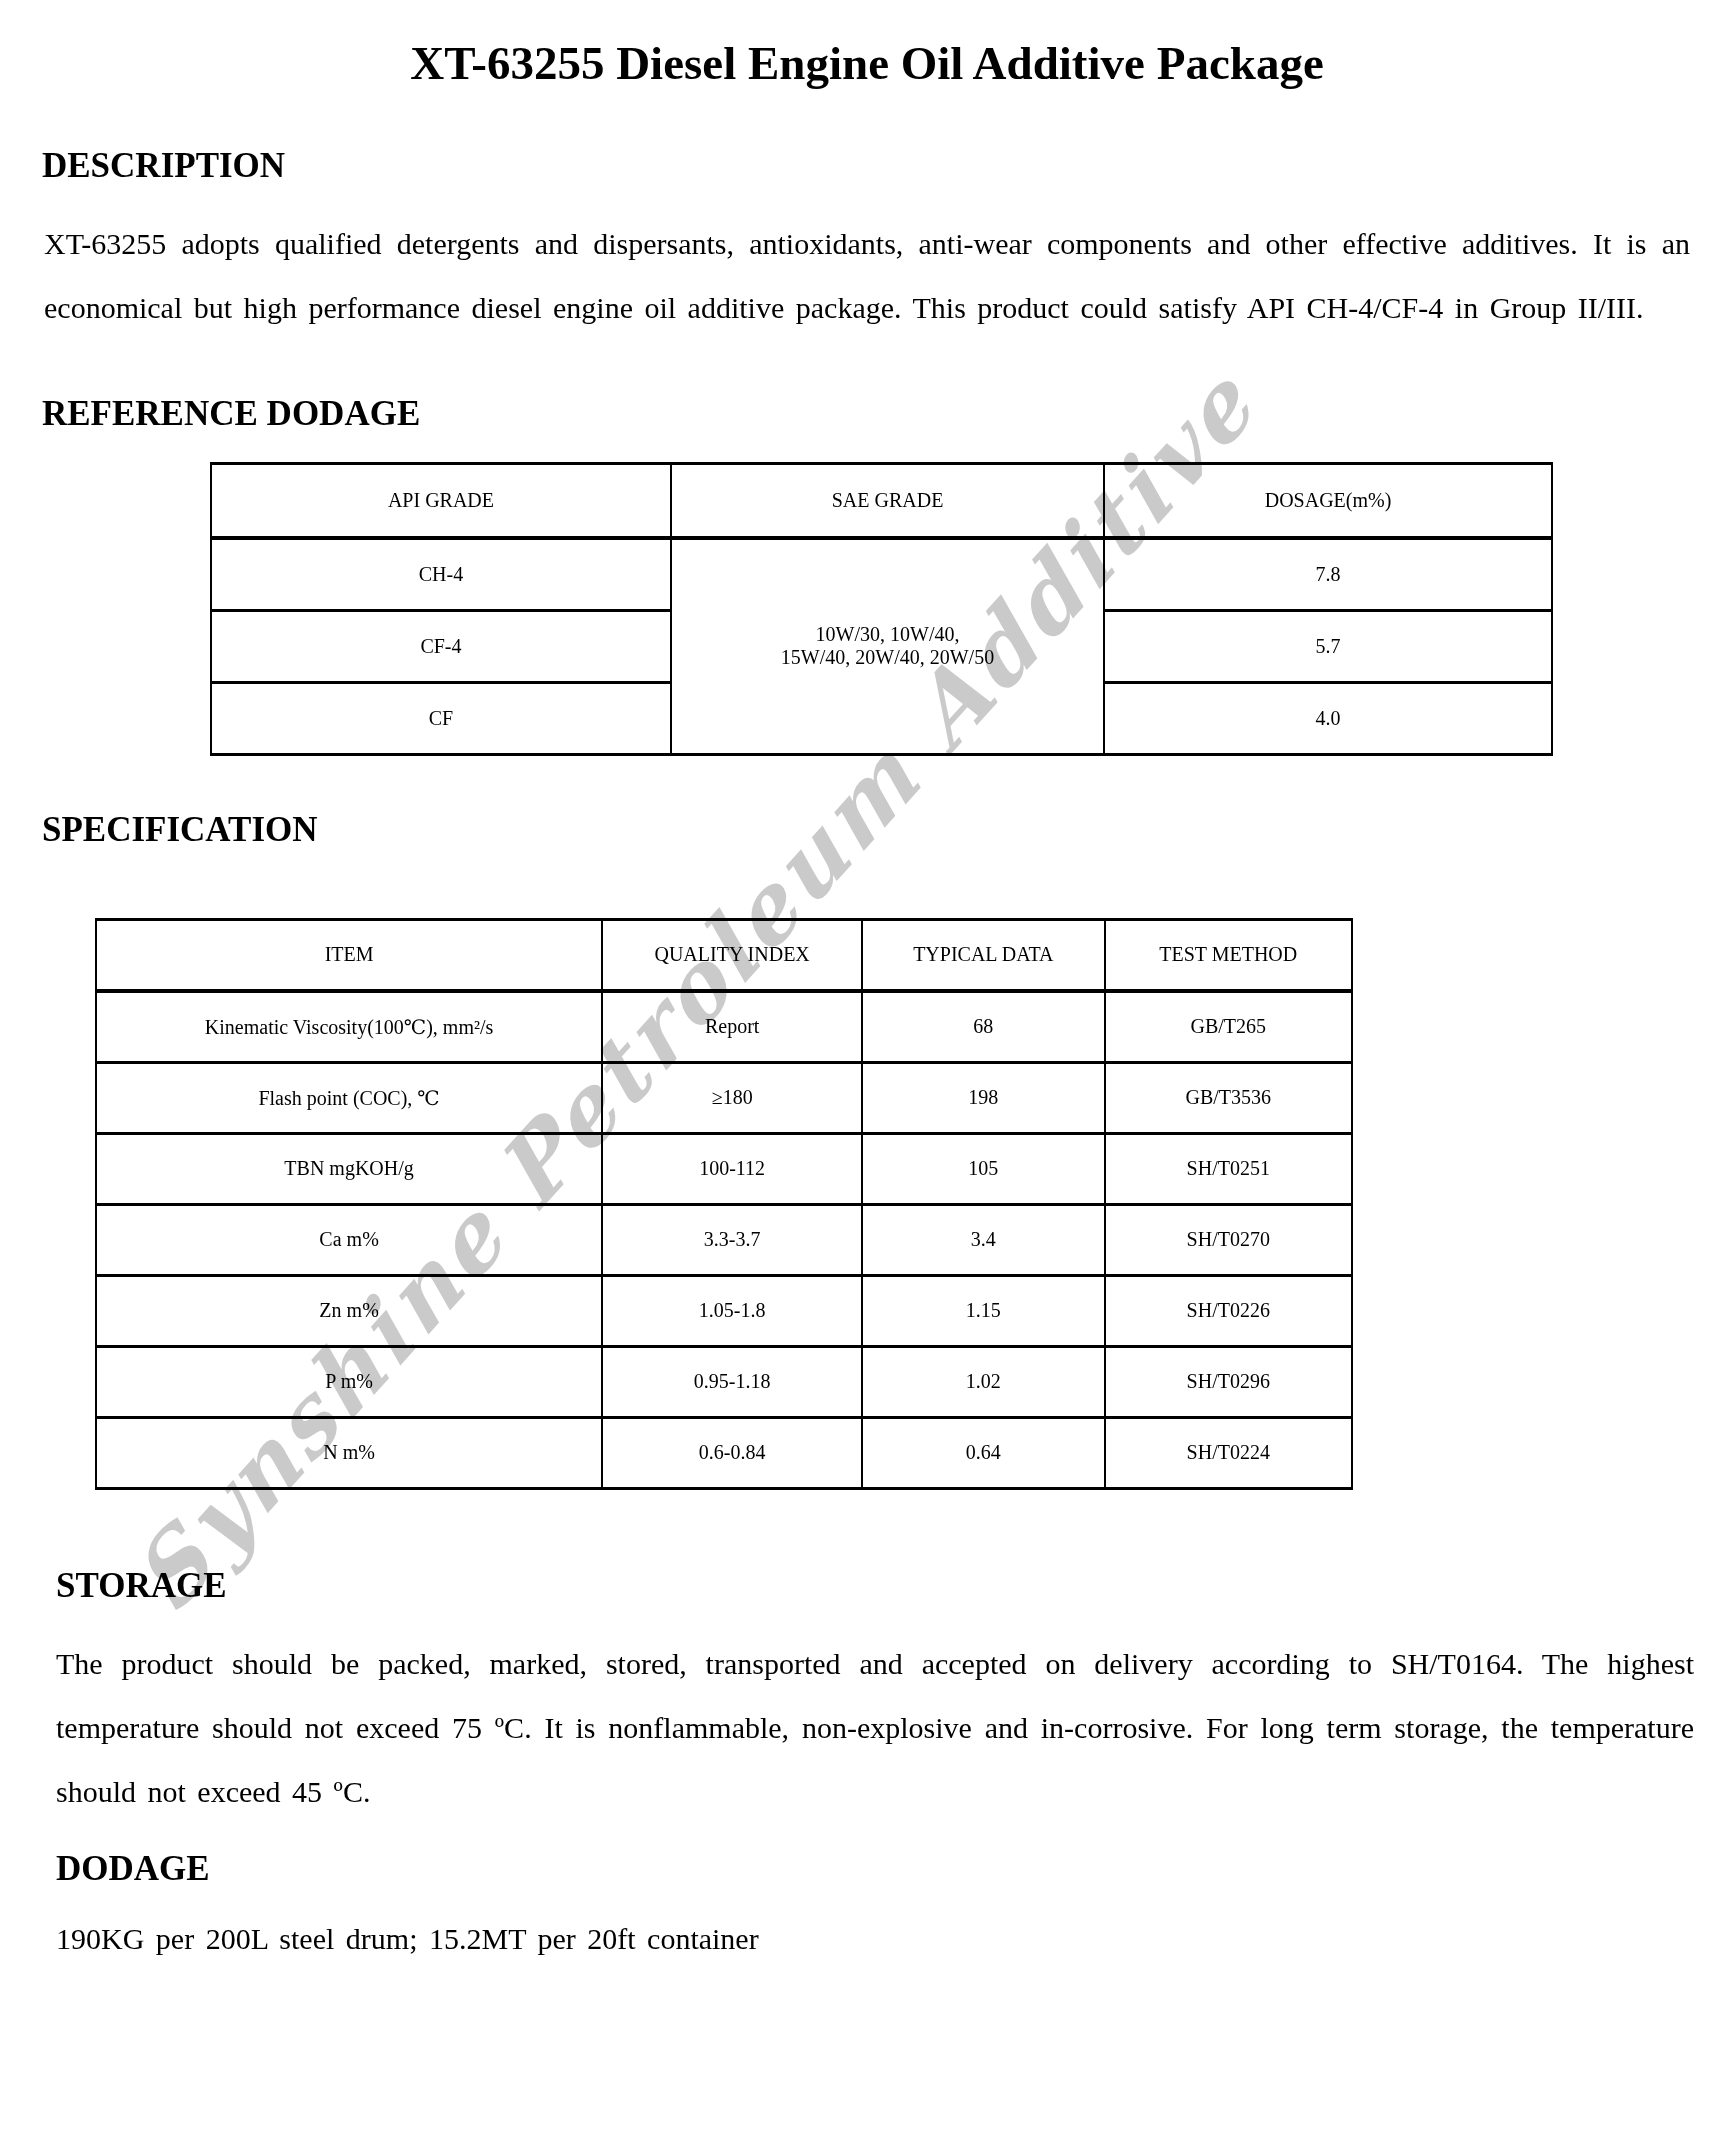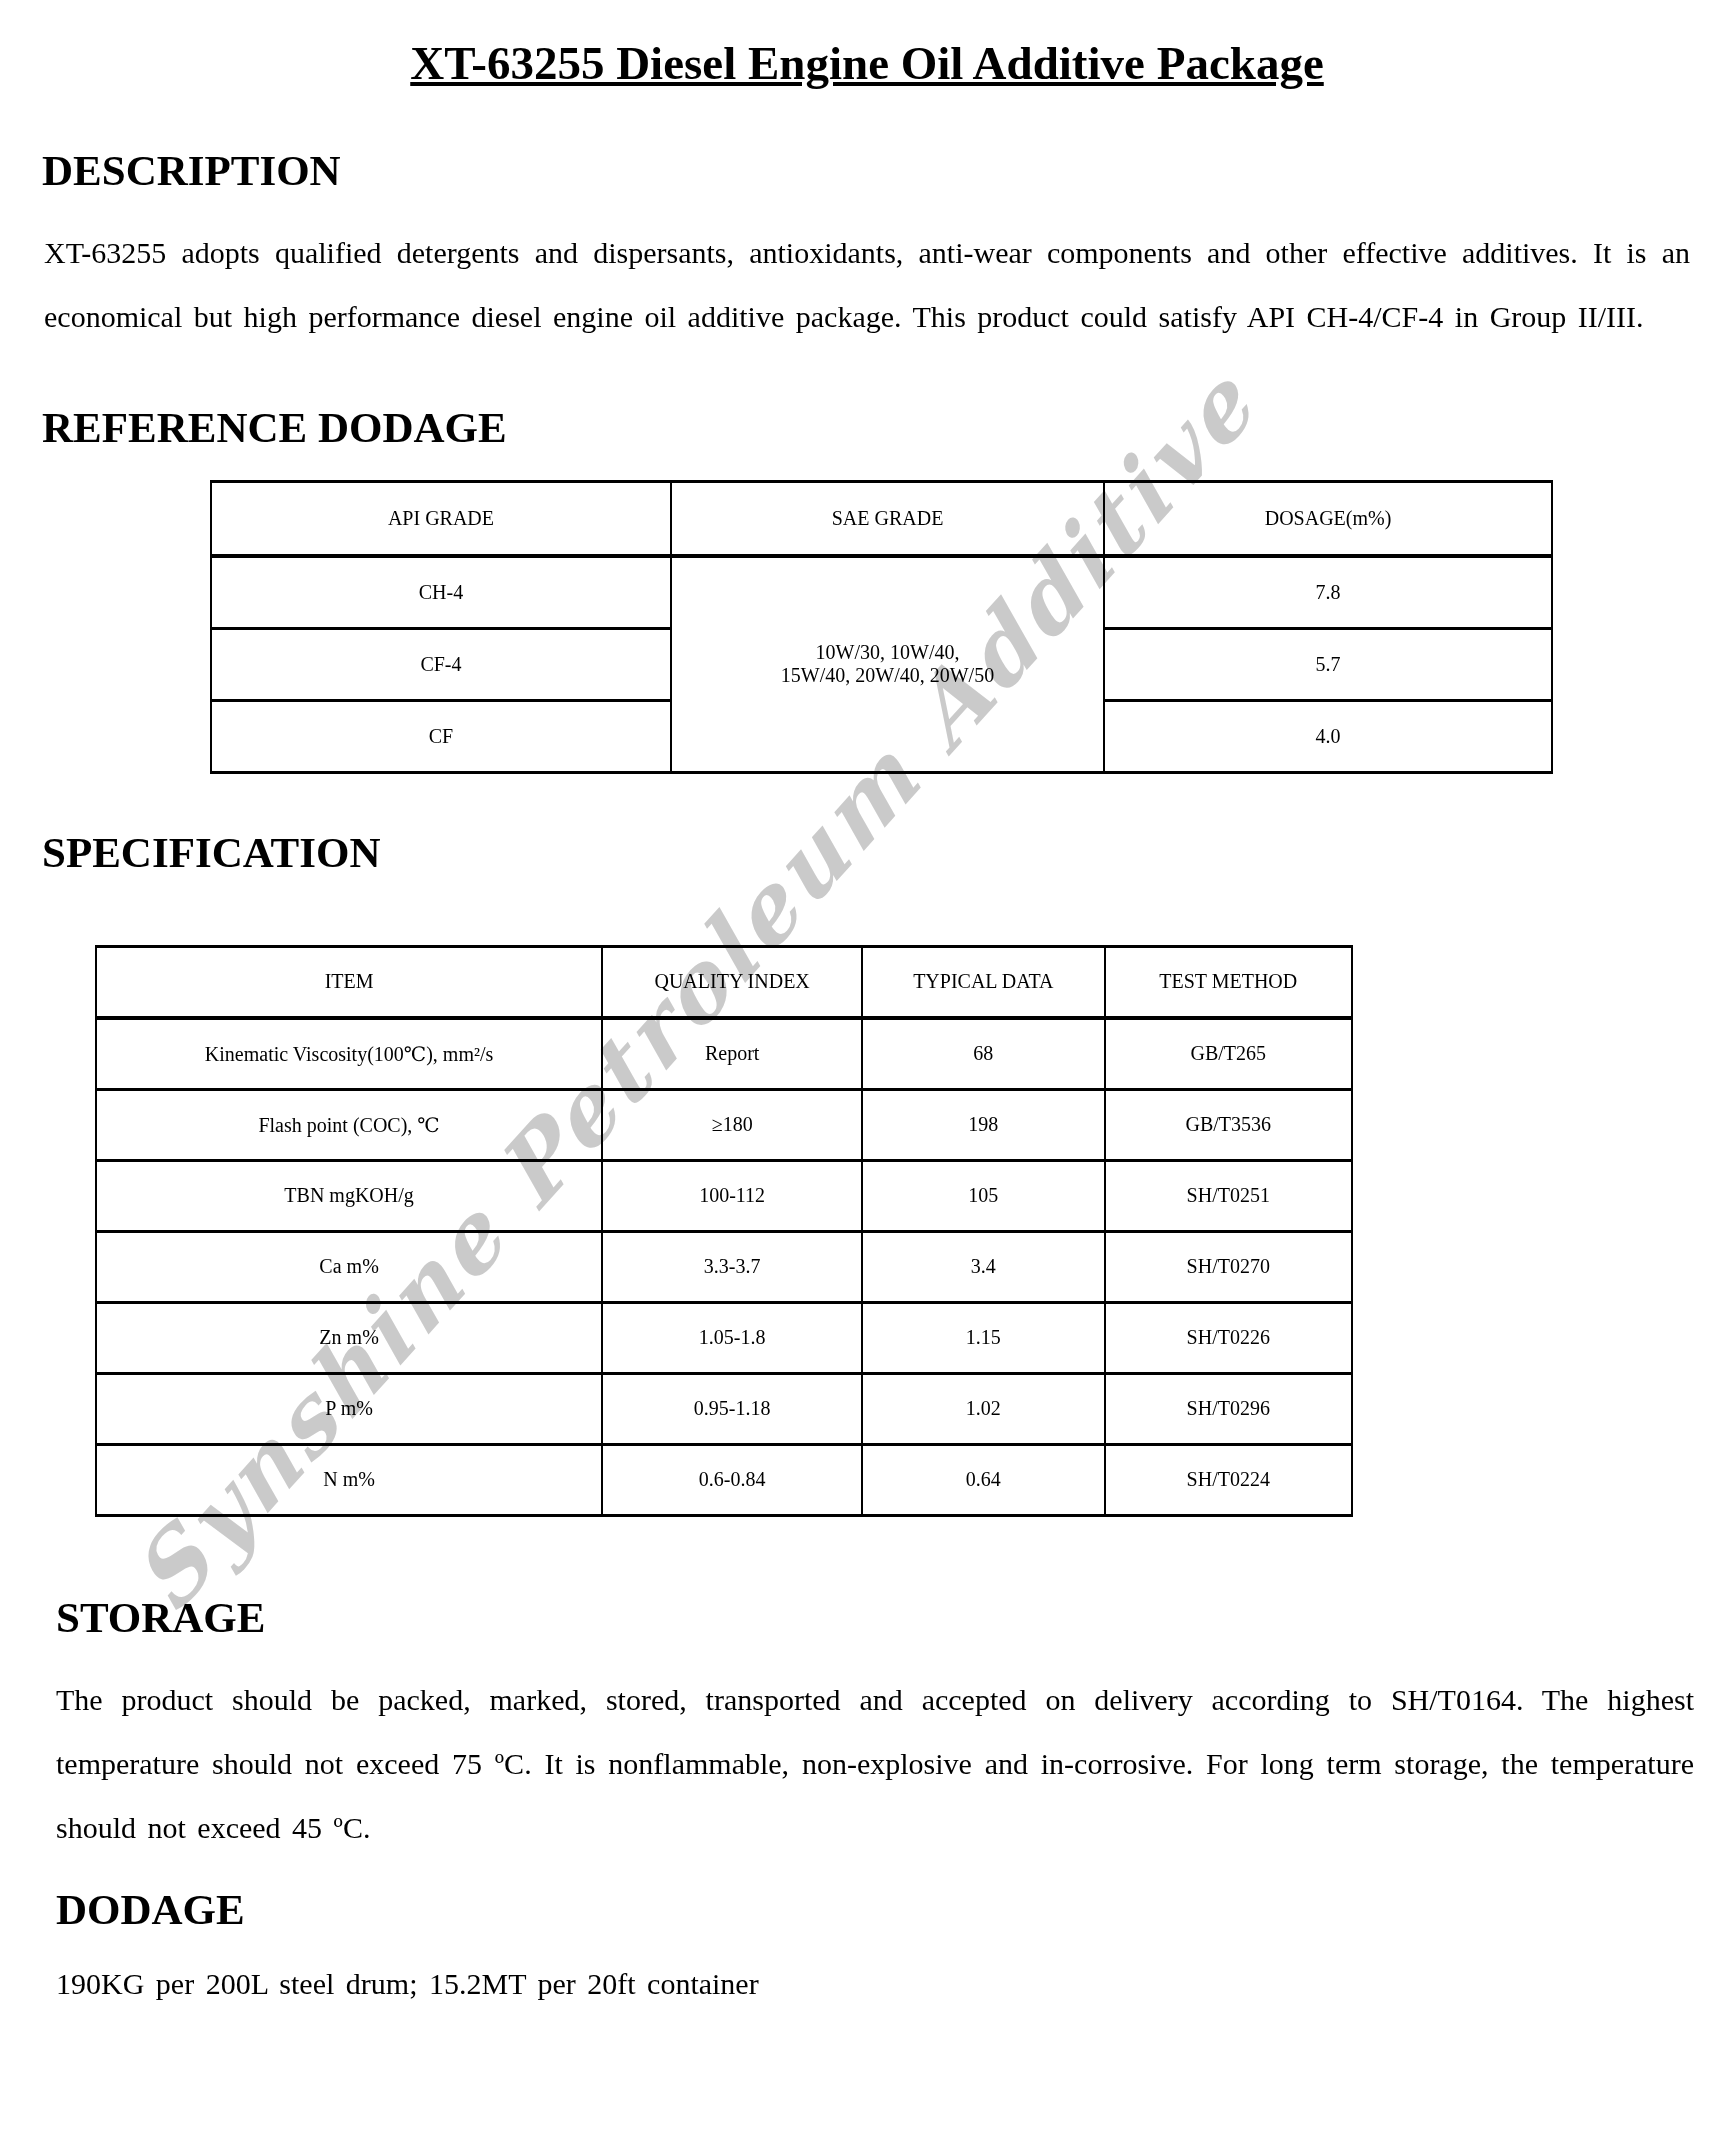--- a/index.html
+++ b/index.html
@@ -25,25 +25,25 @@
     letter-spacing: 5px;
     white-space: nowrap;
     opacity: 0.55;
     z-index: 0;
     pointer-events: none;
   }
   .content { position: relative; z-index: 1; }
   .title {
     margin: 0; padding-top: 36px;
     text-align: center;
-    font-size: 47px; font-weight: bold; text-decoration: underline;
+    font-size: 47px; font-weight: bold;
   }
   h2 {
     margin: 0 0 0 42px;
-    font-size: 43px; font-weight: bold;
+    font-size: 35px; font-weight: bold;
   }
   .h-desc   { margin-top: 56px; }
   .h-ref    { margin-top: 54px; }
   .h-spec   { margin-top: 54px; }
   .h-storage{ margin-top: 76px; margin-left: 56px; }
   .h-pack   { margin-top: 26px; margin-left: 56px; }
   .body-text {
     margin: 26px 44px 0 44px;
     font-size: 30px;
     line-height: 2.13;

